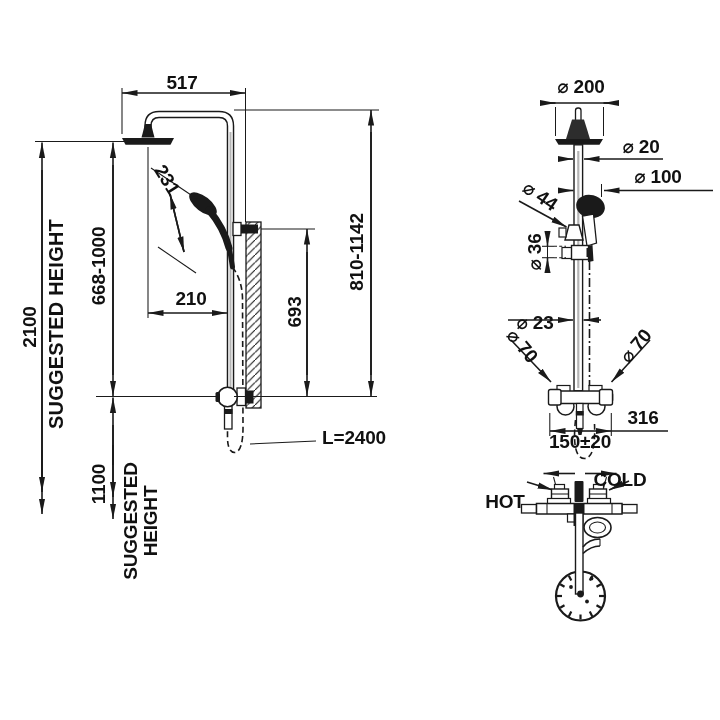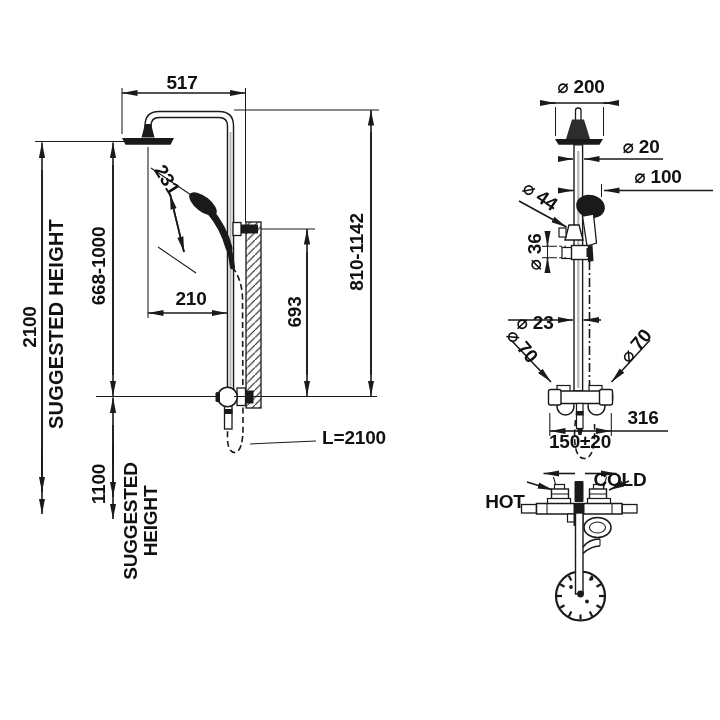--- a/index.html
+++ b/index.html
@@ -279,21 +279,21 @@
 <div class="lbl" style="left:182px;top:83px">517</div>
 <div class="lbl" style="left:30px;top:327px;--r:-90deg">2100</div>
 <div class="lbl big" style="left:56px;top:324px;--r:-90deg">SUGGESTED HEIGHT</div>
 <div class="lbl" style="left:99px;top:266px;--r:-90deg">668-1000</div>
 <div class="lbl" style="left:167px;top:180px;--r:58deg">231</div>
 <div class="lbl" style="left:191px;top:299px">210</div>
 <div class="lbl" style="left:295px;top:312px;--r:-90deg">693</div>
 <div class="lbl" style="left:357px;top:252px;--r:-90deg">810-1142</div>
 <div class="lbl" style="left:99px;top:484px;--r:-90deg">1100</div>
 <div class="lbl wrap" style="left:141px;top:521px;--r:-90deg">SUGGESTED HEIGHT</div>
-<div class="lbl" style="left:354px;top:438px">L=2100</div>
+<div class="lbl" style="left:354px;top:438px">L=2400</div>
 
 <div class="lbl" style="left:581px;top:87px">⌀ 200</div>
 <div class="lbl" style="left:641px;top:147px">⌀ 20</div>
 <div class="lbl" style="left:658px;top:177px">⌀ 100</div>
 <div class="lbl" style="left:540px;top:196px;--r:34deg">⌀ 44</div>
 <div class="lbl" style="left:535px;top:252px;--r:-90deg">⌀ 36</div>
 <div class="lbl" style="left:535px;top:323px">⌀ 23</div>
 <div class="lbl" style="left:522px;top:346px;--r:50deg">⌀ 70</div>
 <div class="lbl" style="left:636px;top:346px;--r:-50deg">⌀ 70</div>
 <div class="lbl" style="left:643px;top:418px">316</div>

